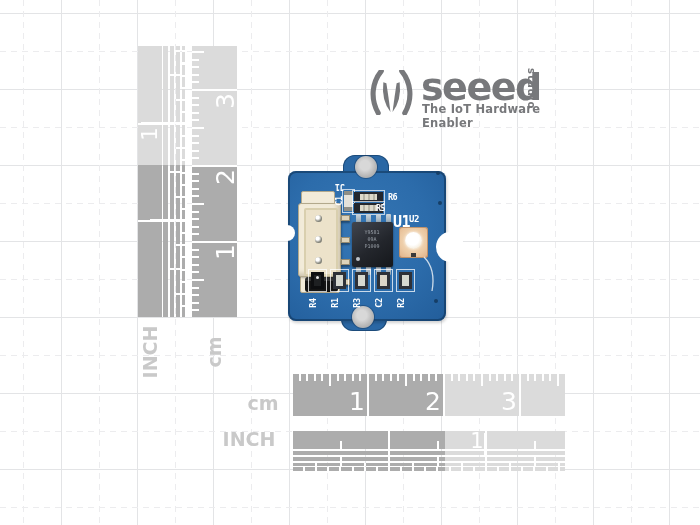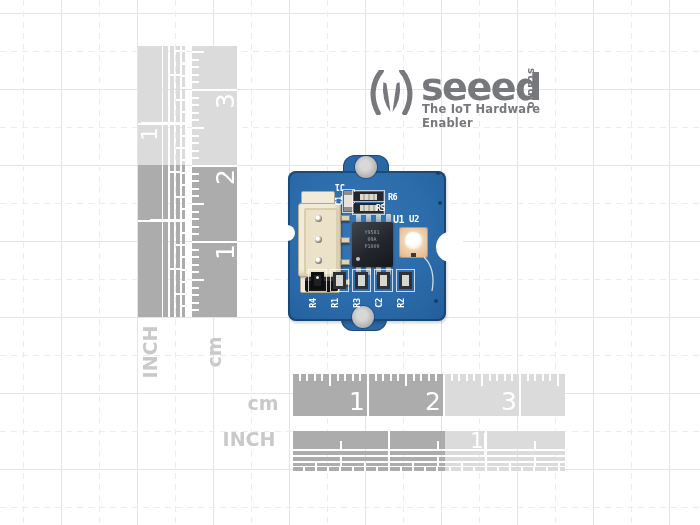--- a/index.html
+++ b/index.html
@@ -240,21 +240,21 @@
 
   <div class="res" style="left:354px;top:192px;">
       <i></i>
     </div>
   <div class="res" style="left:354px;top:203px;">
       <i></i>
     </div>
   <div class="silk" style="left:388px;top:193px;">R6</div>
   <div class="silk" style="left:376px;top:204px;">R5</div>
 
-  <div class="silk" style="left:393px;top:215px;font-size:10px;">U1</div>
+  <div class="silk" style="left:393px;top:215px;font-size:15px;">U1</div>
   <div class="silk" style="left:409px;top:215px;font-size:9px;">U2</div>
 
   <div class="pin" style="left:356px;top:214px;"></div>
   <div class="pin" style="left:366px;top:214px;"></div>
   <div class="pin" style="left:376px;top:214px;"></div>
   <div class="pin" style="left:386px;top:214px;"></div>
   <div class="pin" style="left:356px;top:266px;"></div>
   <div class="pin" style="left:366px;top:266px;"></div>
   <div class="pin" style="left:376px;top:266px;"></div>
   <div class="pin" style="left:386px;top:266px;"></div>

